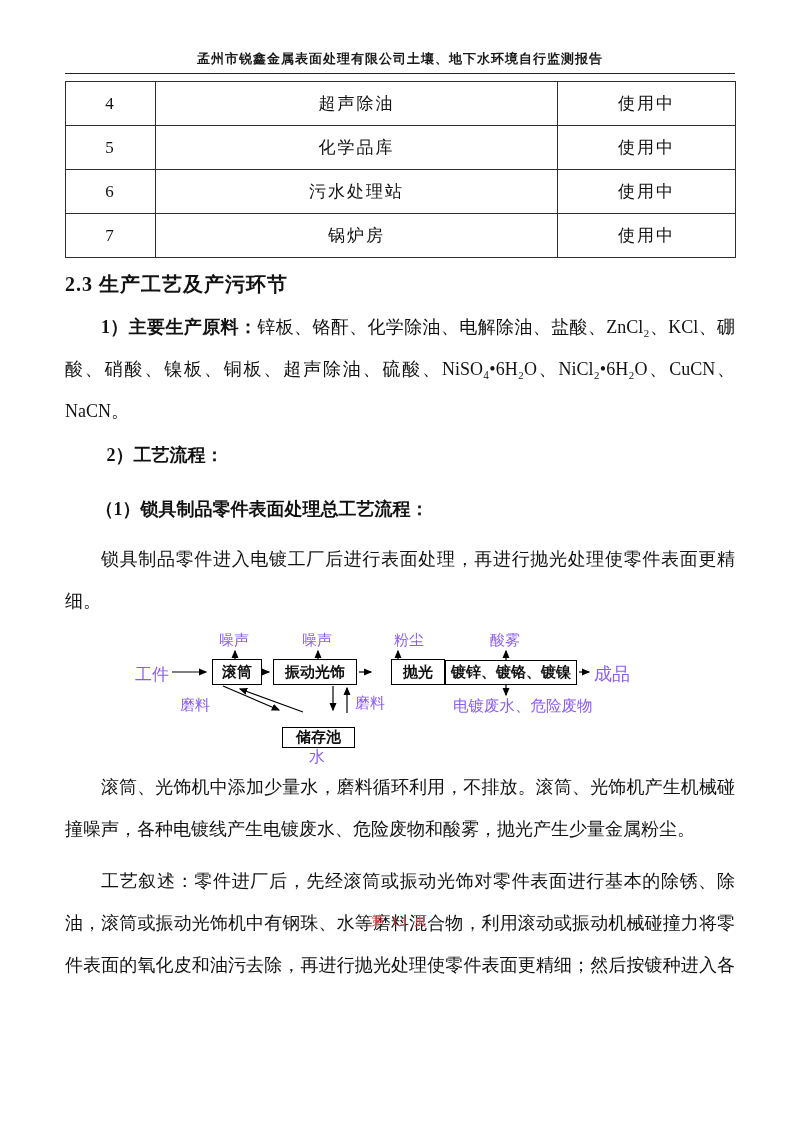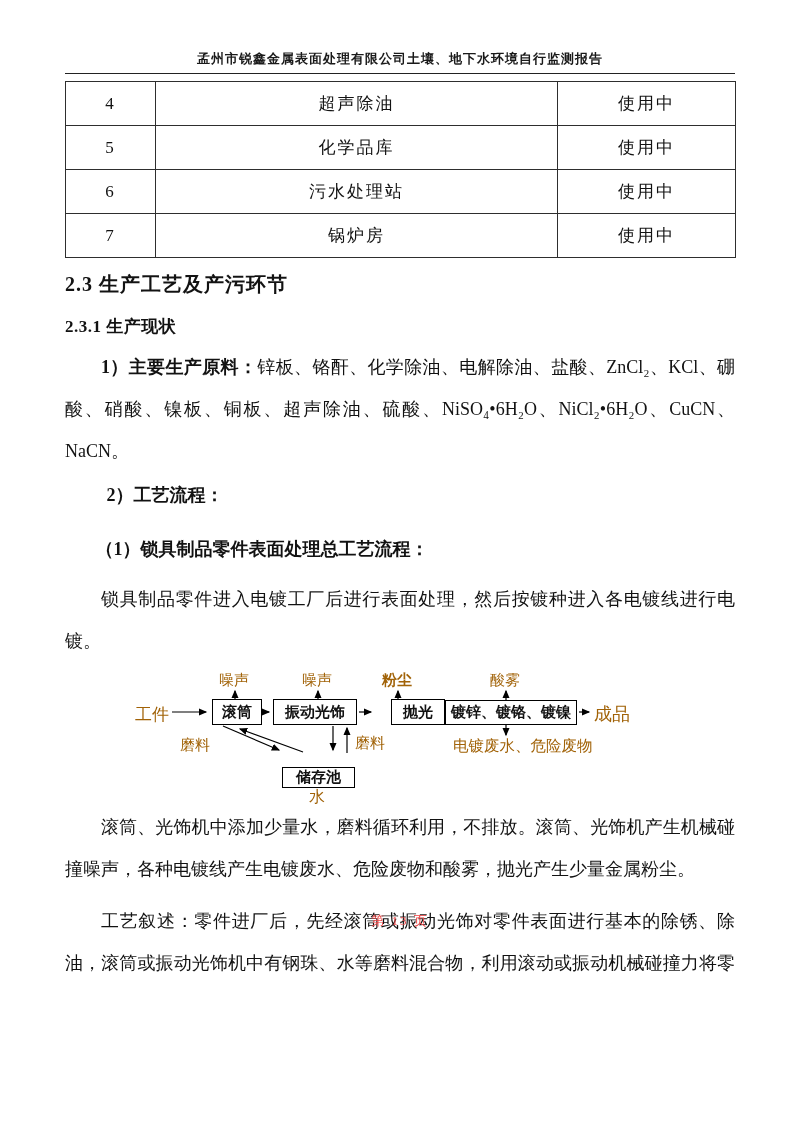--- a/index.html
+++ b/index.html
@@ -34,21 +34,21 @@
   .mt12 { margin-top:12px; }
   .mt10 { margin-top:10px; }
   
   .diagram { position:relative; width:560px; height:140px; margin:4px 0 0 70px; font-size:15px; }
   .diagram svg.arrows { position:absolute; left:0; top:0; width:560px; height:140px; }
   .dbox {
     position:absolute; border:1.5px solid #000; background:#fff; box-sizing:border-box;
     display:flex; align-items:center; justify-content:center;
     font-weight:600; white-space:nowrap;
   }
-  .dlabel { position:absolute; white-space:nowrap; color:#a16207; }
+  .dlabel { position:absolute; white-space:nowrap; color:#8b5cf6; }
   .footer {
     position:absolute; left:0; right:0; bottom:46px;
     text-align:center; font-size:13px; color:#ef4444; letter-spacing:2px;
   }
 </style>
 </head>
 <body>
 
 <div class="page">
 
@@ -80,29 +80,28 @@
       </tr>
       <tr>
         <td class="col-no">7</td>
         <td>锅炉房</td>
         <td>使用中</td>
       </tr>
     </tbody>
   </table>
 
   <h2 class="h23">2.3 生产工艺及产污环节</h2>
-  <h3 class="h231">2.3.1 生产现状</h3>
 
   <p class="body-text indent mt8"><span class="bold">1）主要生产原料：</span><span>锌板、铬酐、化学除油、电解除油、盐酸、ZnCl₂、KCl、硼酸、硝酸、镍板、铜板、超声除油、硫酸、NiSO₄•6H₂O、NiCl₂•6H₂O、CuCN、NaCN。</span></p>
 
   <p class="body-text bold indent-a mt2">2）工艺流程：</p>
 
   <p class="body-text bold indent-b mt12">（1）锁具制品零件表面处理总工艺流程：</p>
 
-  <p class="body-text indent mt8">锁具制品零件进入电镀工厂后进行表面处理，然后按镀种进入各电镀线进行电镀。</p>
+  <p class="body-text indent mt8">锁具制品零件进入电镀工厂后进行表面处理，再进行抛光处理使零件表面更精细。</p>
 
   <div class="diagram">
     <svg class="arrows" viewBox="0 0 560 140">
       <defs>
         <marker id="ah" markerWidth="8" markerHeight="8" refX="6" refY="3" orient="auto">
           <path d="M0,0 L7,3 L0,6 z" fill="#000"></path>
         </marker>
       </defs>
       <g stroke="#000" stroke-width="1.2" fill="none">
         <line x1="37" y1="46" x2="71" y2="46" marker-end="url(#ah)"></line>
@@ -125,21 +124,21 @@
 
     <div class="dlabel" style="left:0;top:37px;font-size:17px;">工件</div>
     <div class="dbox" style="left:77px;top:33px;width:50px;height:26px;">滚筒</div>
     <div class="dbox" style="left:138px;top:33px;width:84px;height:26px;">振动光饰</div>
     <div class="dbox" style="left:256px;top:33px;width:54px;height:26px;">抛光</div>
     <div class="dbox" style="left:310px;top:34px;width:132px;height:25px;font-size:15px;">镀锌、镀铬、镀镍</div>
     <div class="dlabel" style="left:459px;top:36px;font-size:18px;">成品</div>
 
     <div class="dlabel" style="left:84px;top:5px;">噪声</div>
     <div class="dlabel" style="left:167px;top:5px;">噪声</div>
-    <div class="dlabel" style="left:247px;top:5px;font-weight:bold;">粉尘</div>
+    <div class="dlabel" style="left:259px;top:5px;">粉尘</div>
     <div class="dlabel" style="left:355px;top:5px;">酸雾</div>
 
     <div class="dbox" style="left:147px;top:101px;width:73px;height:21px;font-size:15px;border-width:1.2px;">储存池</div>
     <div class="dlabel" style="left:45px;top:70px;">磨料</div>
     <div class="dlabel" style="left:220px;top:68px;">磨料</div>
     <div class="dlabel" style="left:174px;top:121px;font-size:16px;">水</div>
     <div class="dlabel" style="left:318px;top:70px;font-size:15.5px;">电镀废水、危险废物</div>
   </div>
 
   <p class="body-text indent">滚筒、光饰机中添加少量水，磨料循环利用，不排放。滚筒、光饰机产生机械碰撞噪声，各种电镀线产生电镀废水、危险废物和酸雾，抛光产生少量金属粉尘。</p>

